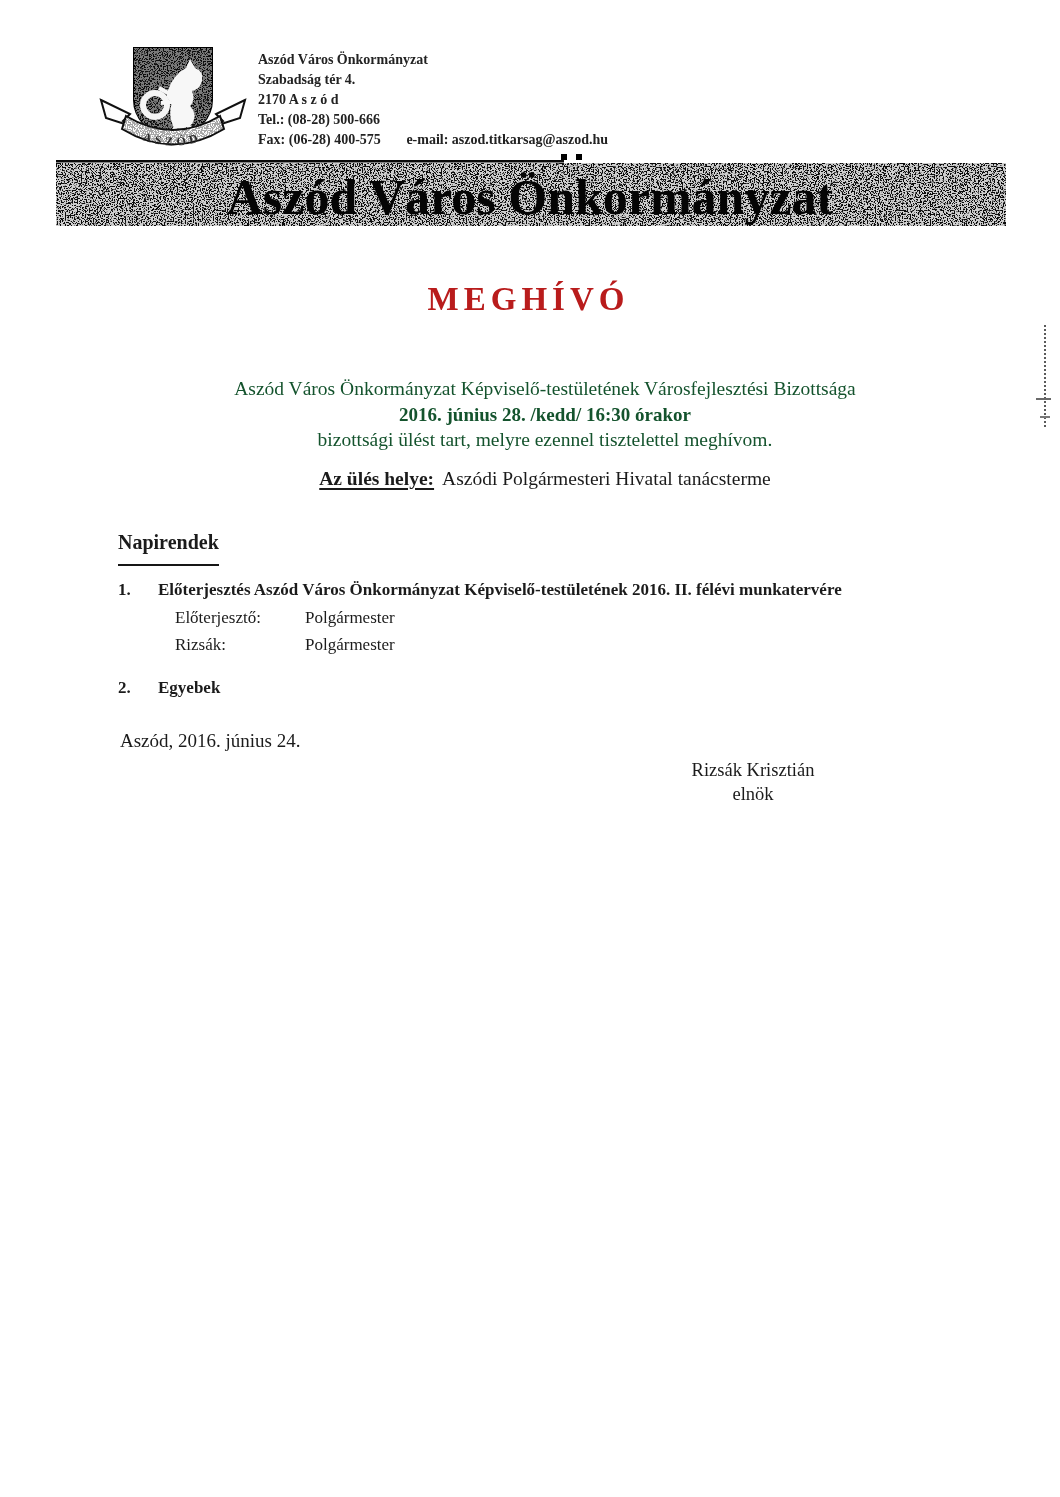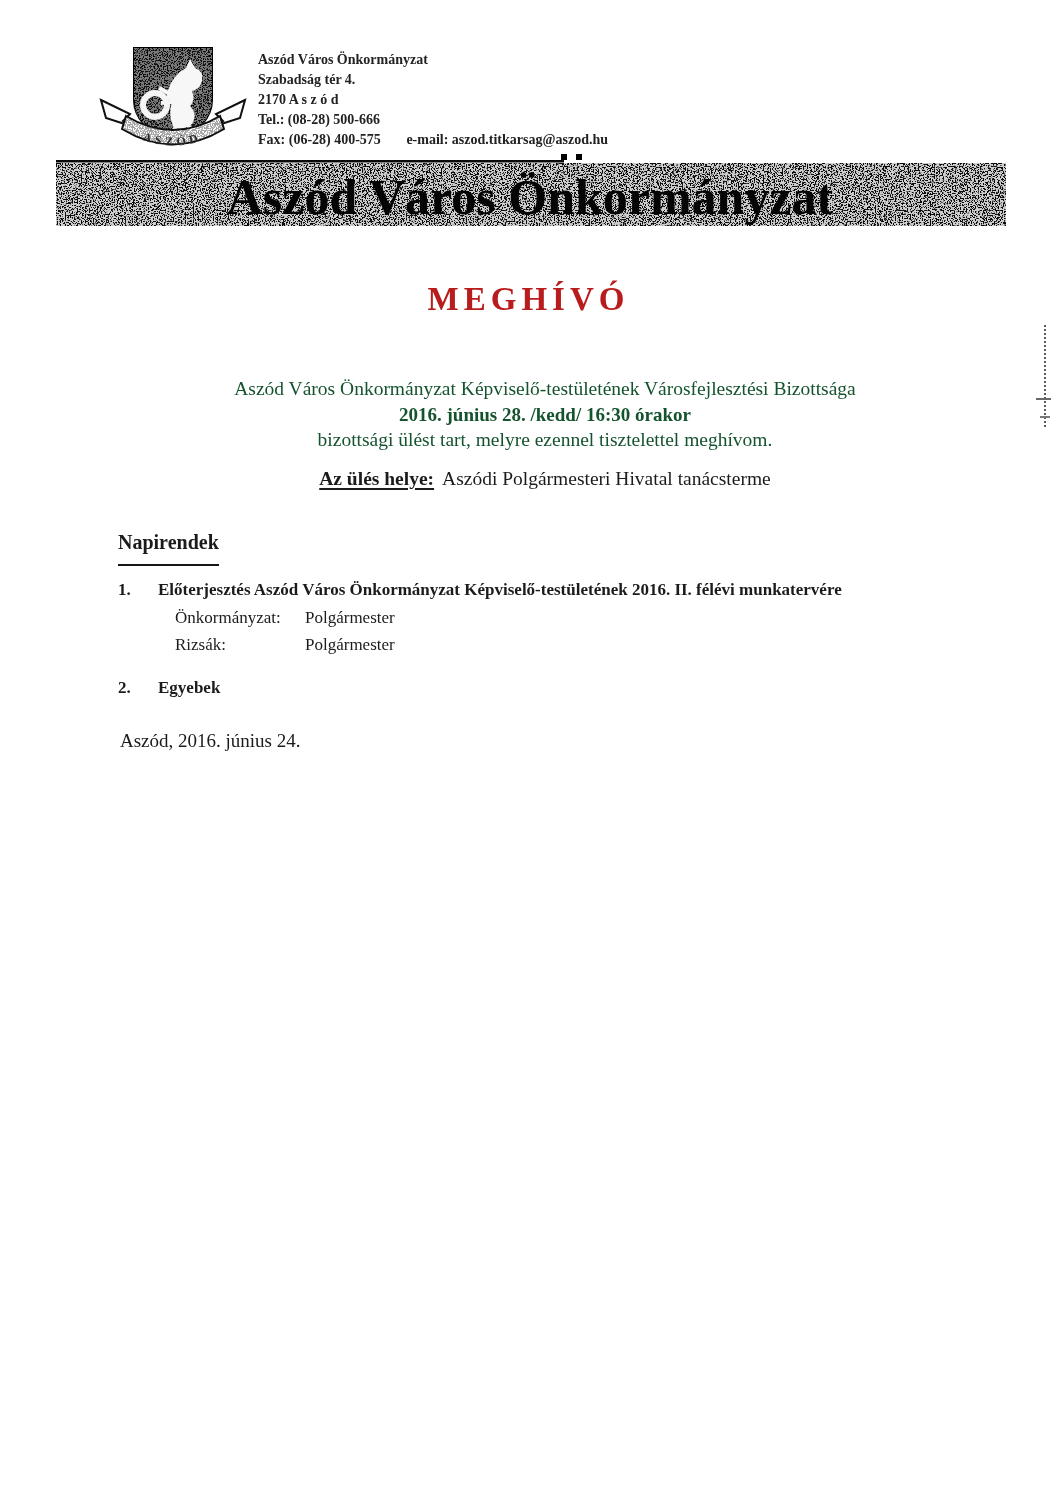--- a/index.html
+++ b/index.html
@@ -157,34 +157,38 @@
 
   <div class="abs agenda-heading">Napirendek</div>
 
   <div class="abs agenda-item item-1">
     <span class="num">1.</span>
     <span class="title">Előterjesztés Aszód Város Önkormányzat Képviselő-testületének 2016. II. félévi munkatervére</span>
   </div>
 
   <div class="abs item-details">
     <div class="detail-row">
-      <span class="dlabel">Önkormányzat:</span>
+      <span class="dlabel">Előterjesztő:</span>
       <span>Polgármester</span>
     </div>
     <div class="detail-row">
       <span class="dlabel">Rizsák:</span>
       <span>Polgármester</span>
     </div>
   </div>
 
   <div class="abs agenda-item item-2">
     <span class="num">2.</span>
     <span class="title">Egyebek</span>
   </div>
 
   <div class="abs dateline">Aszód, 2016. június 24.</div>
 
+  <div class="abs signature">
+    <div>Rizsák Krisztián</div>
+    <div>elnök</div>
+  </div>
 
   <div class="abs artifact-dotted"></div>
   <div class="abs artifact-dash1"></div>
   <div class="abs artifact-dash2"></div>
 
 </div>
 
 </body></html>

